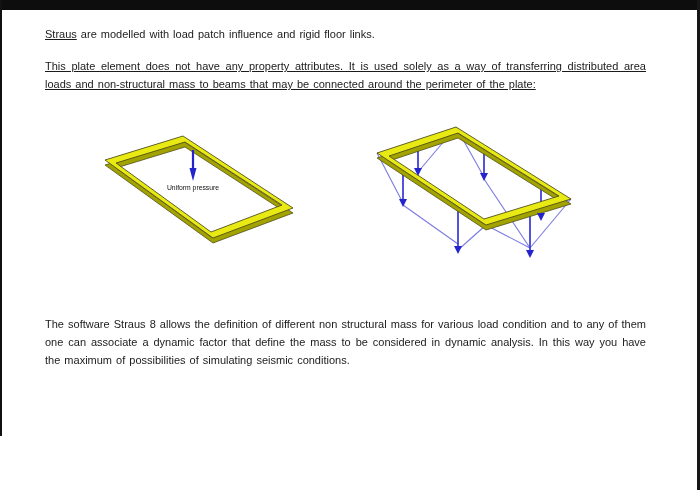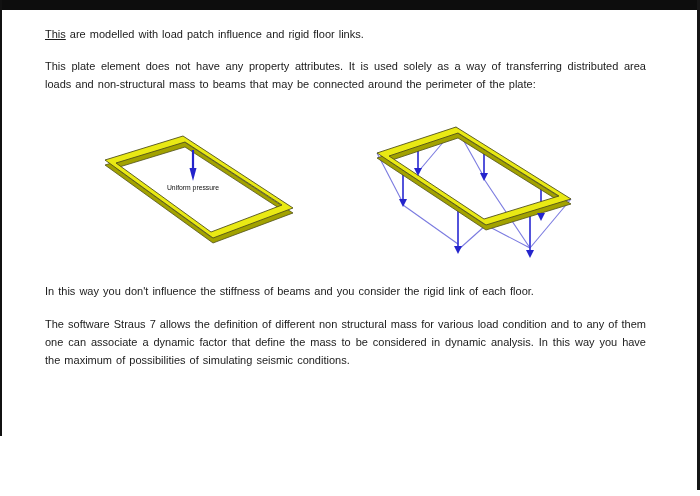--- a/index.html
+++ b/index.html
@@ -12,37 +12,37 @@
   .border-left{position:absolute;top:0;left:0;width:2px;height:436px;background:#111111;}
   .border-right{position:absolute;top:0;right:0;width:3px;height:490px;background:#161616;}
   .p{
     position:absolute;left:45px;width:601px;margin:0;
     font-size:11px;line-height:18px;color:#1b1b1b;
     word-spacing:1px;
   }
   .just{text-align:justify;}
   .u{text-decoration:underline;}
   .p1{top:25px;}
-  .p2{top:57px;}
+  .p2{top:57px;text-decoration:underline;}
   .p3{top:282px;}
   .p4{top:315px;}
   .fig-left{position:absolute;left:95px;top:118px;}
   .fig-right{position:absolute;left:363px;top:112px;}
   .fig-label{font-family:"Liberation Sans", sans-serif;font-size:6.8px;fill:#111111;}
 </style>
 </head>
 <body>
 
 <div class="page">
 
   <div class="border-top"></div>
   <div class="border-left"></div>
   <div class="border-right"></div>
 
-  <p class="p p1"><span class="u">This</span><span> are modelled with load patch influence and rigid floor links.</span></p>
+  <p class="p p1"><span class="u">Straus</span><span> are modelled with load patch influence and rigid floor links.</span></p>
 
   <p class="p p2 just">This plate element does not have any property attributes. It is used solely as a way of transferring distributed area loads and non-structural mass to beams that may be connected around the perimeter of the plate:</p>
 
   <svg class="fig-left" width="255" height="135" viewBox="0 0 255 135">
 
     <path d="M88,23 L198,95 L118,125 L10,47 Z M90,29 L21,50 L116,119 L187,92 Z" fill="#a2a200" fill-rule="evenodd" stroke="#50501a" stroke-width="0.8"></path>
 
     <path d="M88,18 L198,90 L118,120 L10,42 Z M90,24 L21,45 L116,114 L187,87 Z" fill="#e9e914" fill-rule="evenodd" stroke="#50501a" stroke-width="0.9"></path>
 
     <g>
@@ -82,17 +82,16 @@
     <g fill="#2424cc">
       <path d="M51,56 L59,56 L55,64 Z"></path>
       <path d="M117,61 L125,61 L121,69 Z"></path>
       <path d="M36,87 L44,87 L40,95 Z"></path>
       <path d="M91,134 L99,134 L95,142 Z"></path>
       <path d="M163,138 L171,138 L167,146 Z"></path>
       <path d="M174,101 L182,101 L178,109 Z"></path>
     </g>
   </svg>
 
-  <p class="p p3">In this way you don't influence the stiffness of beams and you consider the rigid link of each floor.</p>
 
-  <p class="p p4 just">The software Straus 7 allows the definition of different non structural mass for various load condition and to any of them one can associate a dynamic factor that define the mass to be considered in dynamic analysis. In this way you have the maximum of possibilities of simulating seismic conditions.</p>
+  <p class="p p4 just">The software Straus 8 allows the definition of different non structural mass for various load condition and to any of them one can associate a dynamic factor that define the mass to be considered in dynamic analysis. In this way you have the maximum of possibilities of simulating seismic conditions.</p>
 
 </div>
 
 </body></html>

